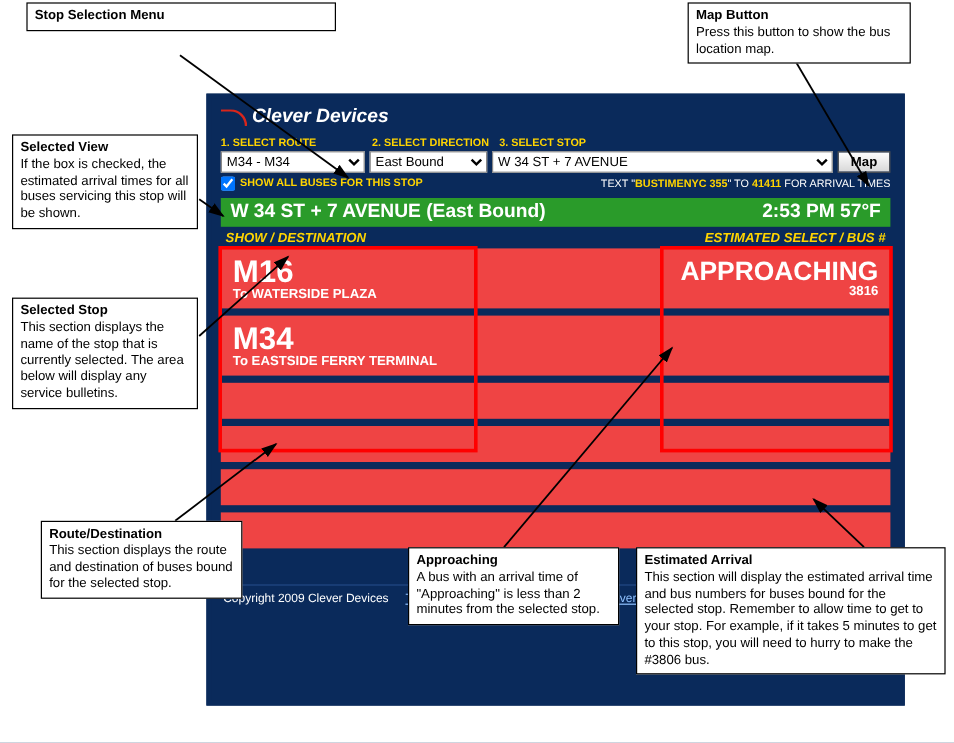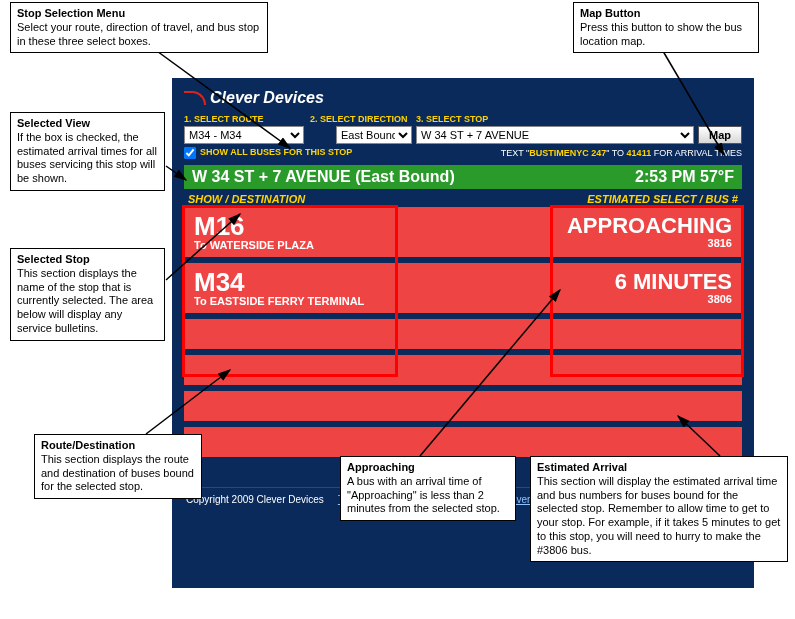--- a/index.html
+++ b/index.html
@@ -88,21 +88,21 @@
     align-items: center;
     margin-top: 2px;
   }
   .selects-row select {
     font-size: 11px;
     height: 18px;
     background: #fff;
     border: 1px solid #888;
   }
   .sel-route{ width:120px; }
-  .sel-dir{ width:76px;margin-left:28px; }
+  .sel-dir{ width:98px; }
   .sel-stop{ flex:1; }
   .map-btn {
     background: linear-gradient(#fefefe,#d8d8d8);
     border: 1px solid #555;
     font-size: 11px;
     font-weight: bold;
     padding: 1px 10px;
     height: 18px;
     cursor: pointer;
   }
@@ -195,23 +195,22 @@
     font-size:10px;
     padding:4px 10px;
     color:#fff;
   }
   .footer a { color:#8fc1ff; text-decoration:underline; cursor:pointer; }
 
 </style>
 </head>
 <body>
 
-<div class="callout" style="left:10px; top:2px; width:258px;">
+<div class="callout" style="left:22px; top:2px; width:258px;">
   <b>Stop Selection Menu</b>
-  <span>Select your route, direction of travel, and bus stop in these three select boxes.</span>
 </div>
 <div class="callout" style="left:573px; top:2px; width:186px;">
   <b>Map Button</b>
   <span>Press this button to show the bus location map.</span>
 </div>
 <div class="callout" style="left:10px; top:112px; width:155px;">
   <b>Selected View</b>
   <span>If the box is checked, the estimated arrival times for all buses servicing this stop will be shown.</span>
 </div>
 <div class="callout" style="left:10px; top:248px; width:155px;">
@@ -270,21 +269,21 @@
         <option>W 34 ST + 7 AVENUE</option>
       </select>
       <button class="map-btn">Map</button>
     </div>
     <div class="chk-row">
       <div class="chk-left">
         <input type="checkbox" checked="" style="">
         <label>SHOW ALL BUSES FOR THIS STOP</label>
       </div>
       <div class="sms-hint">
-        <span>TEXT "</span><span class="y">BUSTIMENYC 247</span><span>" TO </span><span class="y">41411</span><span> FOR ARRIVAL TIMES</span>
+        <span>TEXT "</span><span class="y">BUSTIMENYC 355</span><span>" TO </span><span class="y">41411</span><span> FOR ARRIVAL TIMES</span>
       </div>
     </div>
   </div>
 
   <div class="stop-bar">
     <span>W 34 ST + 7 AVENUE (East Bound)</span>
     <span>2:53 PM  57°F</span>
   </div>
 
   <div class="headers-row">
@@ -301,24 +300,20 @@
       <div class="arr-col">
         <div class="arr-big">APPROACHING</div>
         <div class="arr-bus">3816</div>
       </div>
     </div>
     <div class="row">
       <div class="route-col">
         <div class="route-big">M34</div>
         <div class="route-dest">To EASTSIDE FERRY TERMINAL</div>
       </div>
-      <div class="arr-col">
-        <div class="arr-big">6 MINUTES</div>
-        <div class="arr-bus">3806</div>
-      </div>
     </div>
     <div class="row empty"></div>
     <div class="row empty"></div>
     <div class="row empty"></div>
     <div class="row empty"></div>
 
     <div class="hl-red" style="left:-2px; top:-2px; width:216px; height:172px;"></div>
     <div class="hl-red" style="right:-2px; top:-2px; width:194px; height:172px;"></div>
   </div>
 

